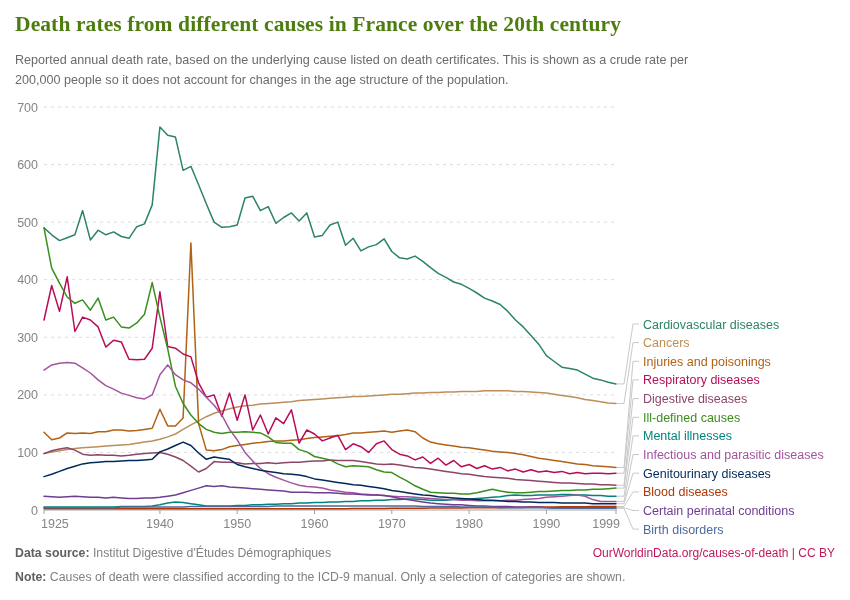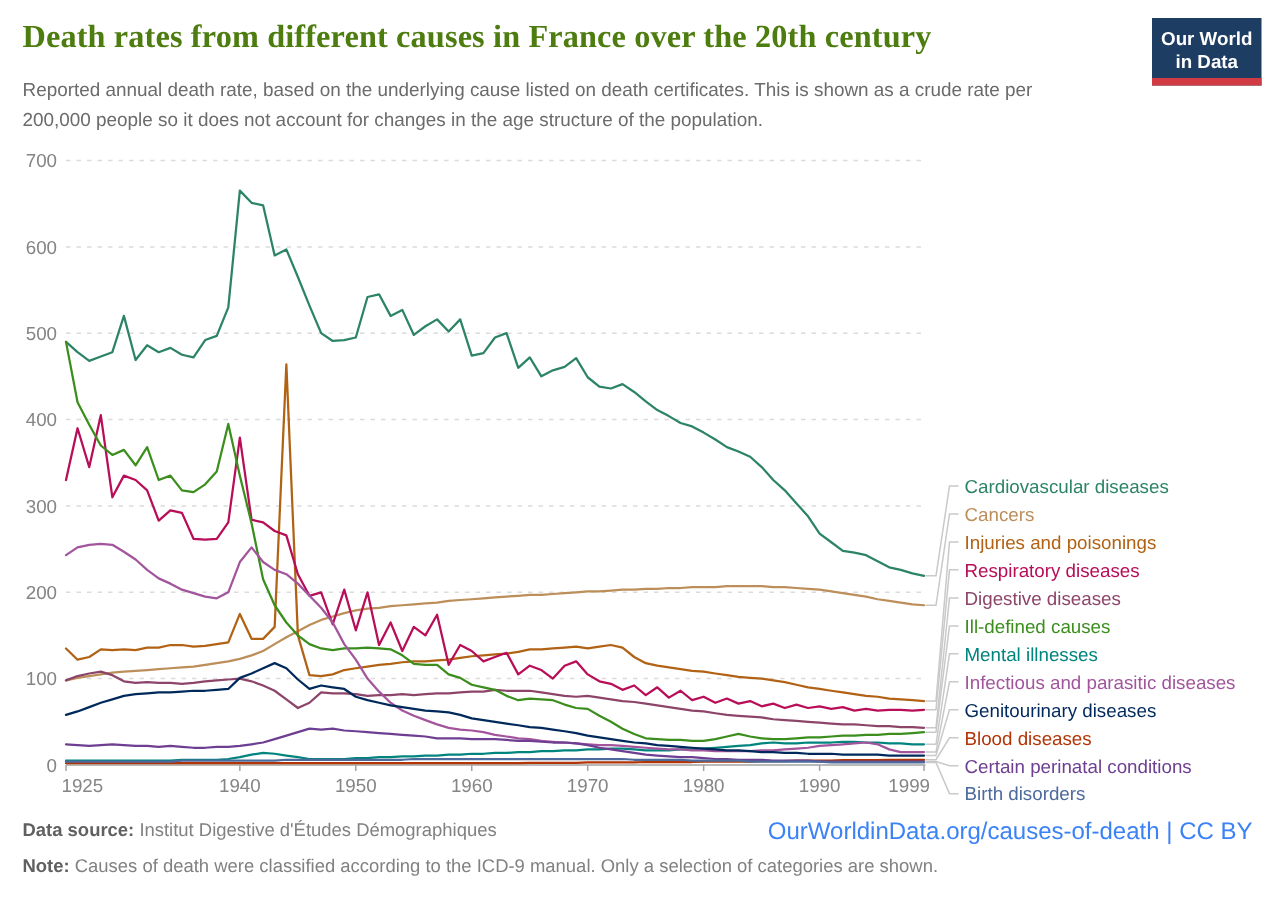--- a/index.html
+++ b/index.html
@@ -13,36 +13,31 @@
   .logo{position:absolute;top:12px;right:9px;width:73px;height:45px;
         background:#1d3d63;color:#fff;text-align:center;box-sizing:border-box;
         padding-top:7px;font-size:12.5px;font-weight:bold;line-height:15px;}
   .logo .bar{position:absolute;left:0;right:0;bottom:0;height:5px;background:#d13b44;}
   .logo span{display:block;}
   svg#chart-svg{position:absolute;top:0;left:0;}
   svg text{font-family:"Liberation Sans",sans-serif;}
   text.tick{font-size:12.5px;fill:#858585;}
   text.legend{font-size:12.5px;}
   .foot-left{position:absolute;top:546px;left:15px;font-size:12.3px;color:#818181;}
-  .foot-right{position:absolute;top:546px;right:15px;font-size:16px;color:#3b82f6;}
+  .foot-right{position:absolute;top:546px;right:15px;font-size:12px;color:#be185d;}
   .foot-note{position:absolute;top:570px;left:15px;right:15px;font-size:12.3px;color:#818181;}
   .b{font-weight:bold;color:#606060;}
 </style>
 </head>
 <body>
 
 <div class="page">
 
   <h1 class="title">Death rates from different causes in France over the 20th century</h1>
 
-  <div class="logo">
-    <span>Our World</span>
-    <span>in Data</span>
-    <div class="bar"></div>
-  </div>
 
   <p class="subtitle">Reported annual death rate, based on the underlying cause listed on death certificates. This is shown as a crude rate per 200,000 people so it does not account for changes in the age structure of the population.</p>
 
   <svg id="chart-svg" width="850" height="600">
       <line x1="44" y1="510.0" x2="617" y2="510.0" stroke="#a3a3a3" stroke-width="1"></line>
       <text x="38" y="514.5" text-anchor="end" class="tick">0</text>
       <line x1="44" y1="452.4" x2="617" y2="452.4" stroke="#dcdcdc" stroke-width="1" stroke-dasharray="3,4"></line>
       <text x="38" y="456.9" text-anchor="end" class="tick">100</text>
       <line x1="44" y1="394.9" x2="617" y2="394.9" stroke="#dcdcdc" stroke-width="1" stroke-dasharray="3,4"></line>
       <text x="38" y="399.4" text-anchor="end" class="tick">200</text>

